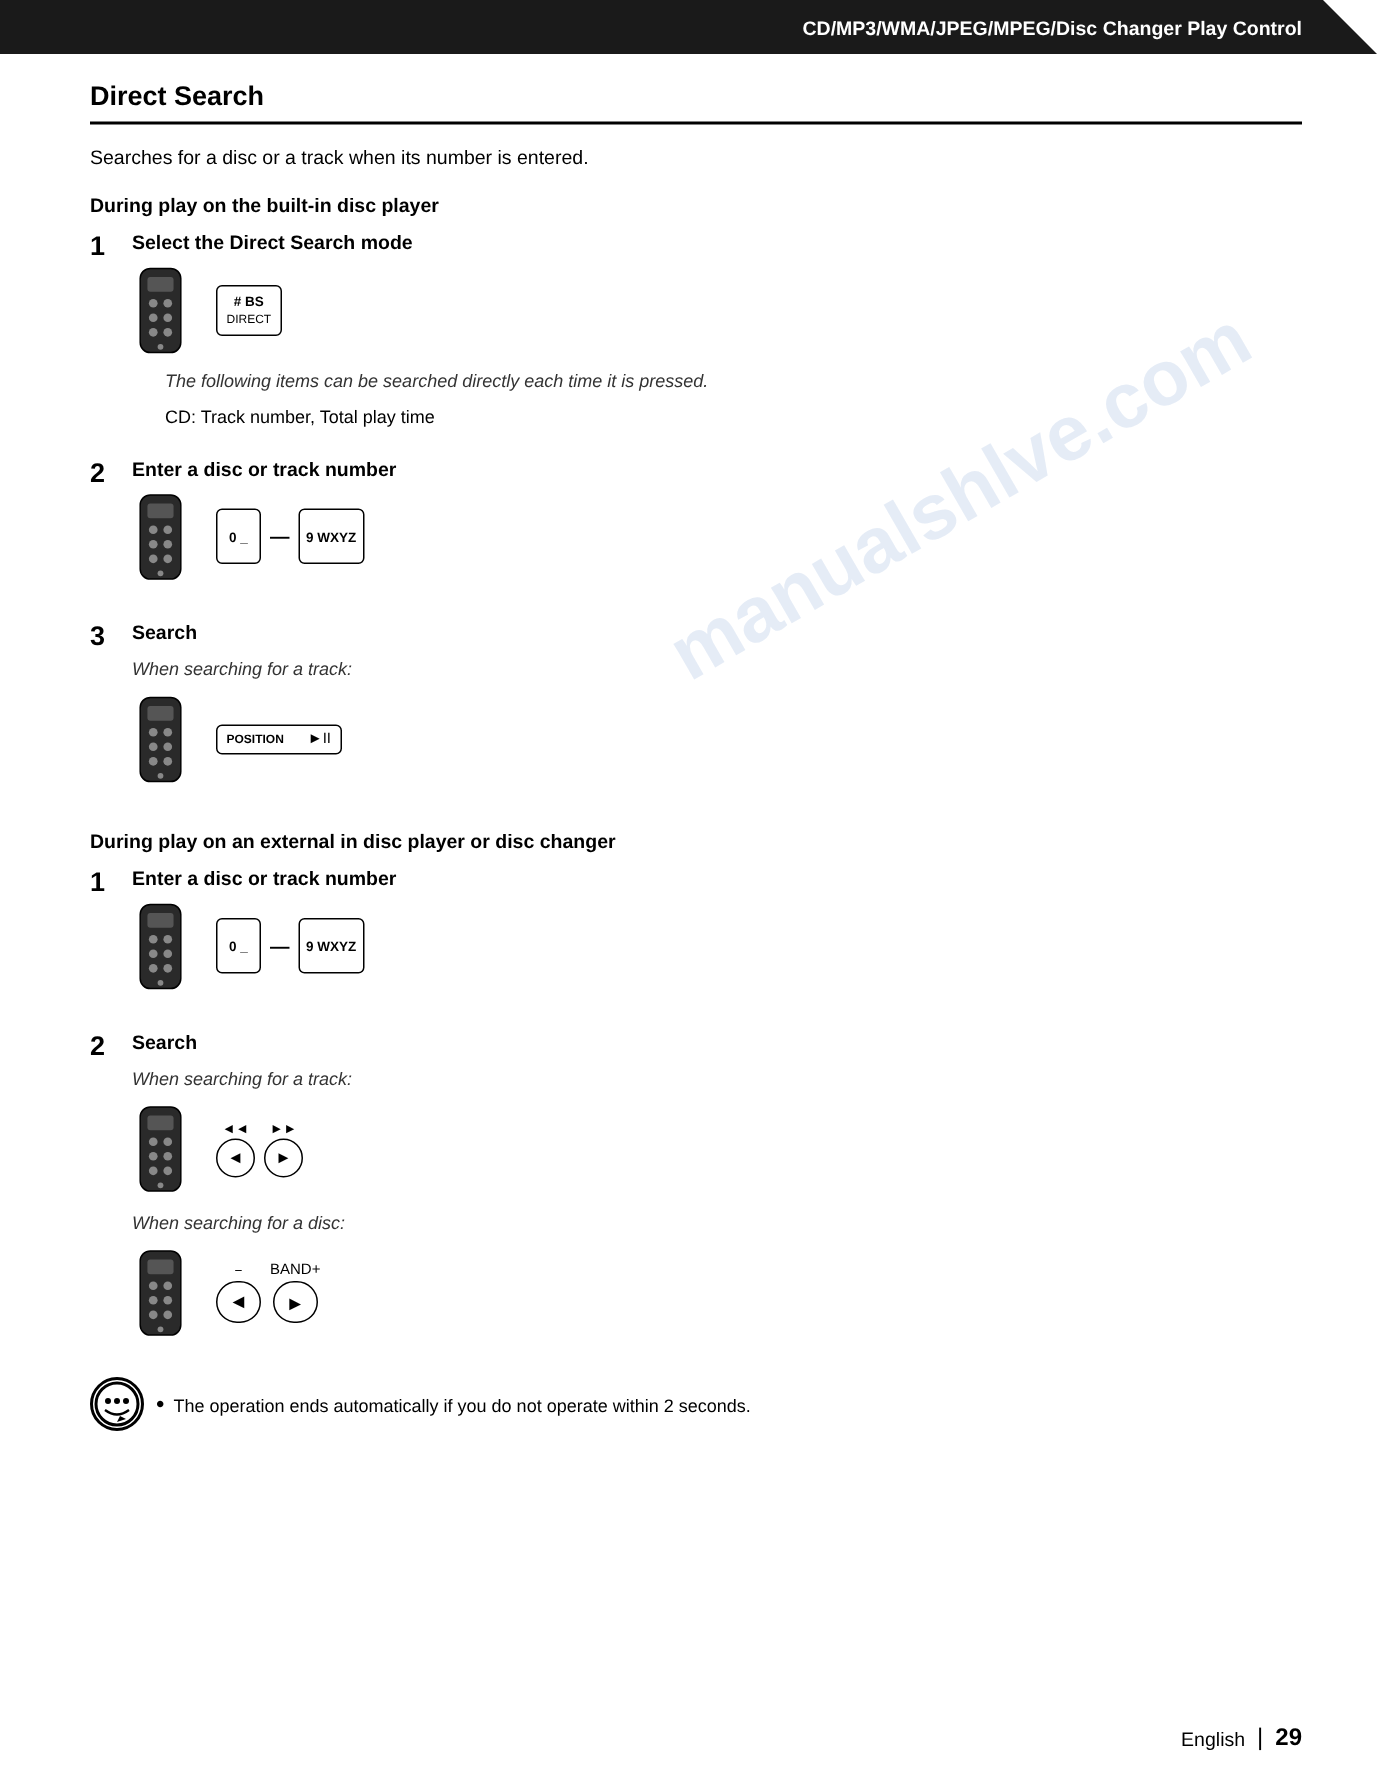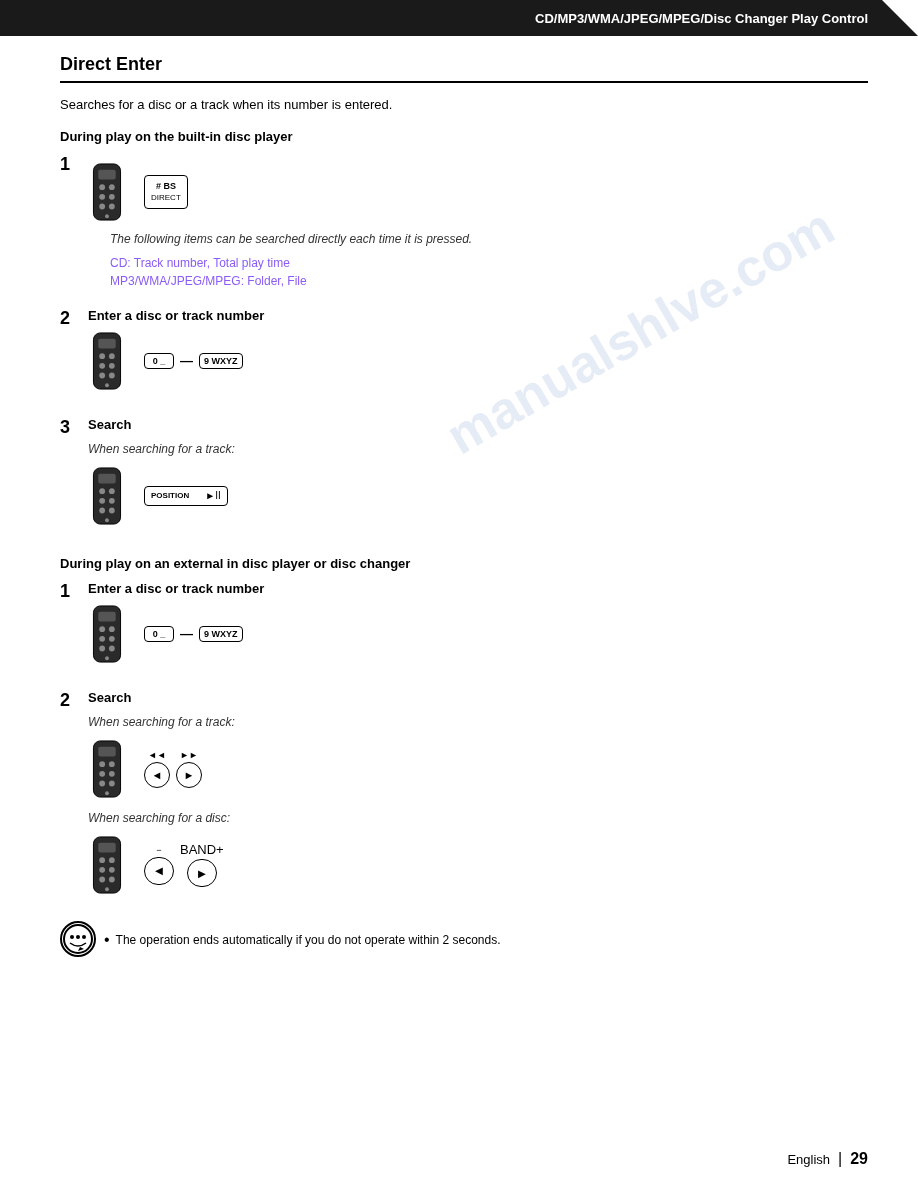--- a/index.html
+++ b/index.html
@@ -129,21 +129,21 @@
       font-weight: bold;
       min-width: 30px;
       height: 34px;
       background: #fff;
       white-space: nowrap;
     }
 
     .key-btn-small {
       font-size: 9px;
       padding: 1px 4px;
-      height: 16px;
+      height: 37px;
     }
 
     .arrow-text {
       font-size: 13px;
       font-weight: bold;
     }
 
     
     .round-btn {
       display: inline-flex;
@@ -180,21 +180,21 @@
       font-size: 12px;
       line-height: 1.5;
       margin-bottom: 6px;
       color: #333;
       font-style: italic;
     }
 
     .list-text {
       font-size: 12px;
       line-height: 1.5;
-      color: #8b5cf6;
+      color: #000000;
     }
 
     .note-row {
       display: flex;
       align-items: flex-start;
       gap: 8px;
       margin-top: 10px;
     }
 
     .note-icon {
@@ -289,29 +289,30 @@
   <div class="header-bar">
     <span class="header-title">CD/MP3/WMA/JPEG/MPEG/Disc Changer Play Control</span>
   </div>
 
   <div class="watermark">
     <span>manualshlve.com</span>
   </div>
 
   <div class="content">
 
-    <div class="section-title">Direct Enter</div>
+    <div class="section-title">Direct Search</div>
 
     <p class="intro-text">Searches for a disc or a track when its number is entered.</p>
 
     <p class="subsection-title">During play on the built-in disc player</p>
 
     <div class="step">
       <div class="step-number">1</div>
       <div class="step-content">
+        <div class="step-label">Select the Direct Search mode</div>
         <div class="step-row">
 
           <svg class="remote-icon" viewBox="0 0 38 62" fill="none" xmlns="http://www.w3.org/2000/svg">
             <rect x="5" y="2" width="28" height="58" rx="7" fill="#2a2a2a" stroke="#000" stroke-width="1"></rect>
             <rect x="10" y="8" width="18" height="10" rx="2" fill="#555"></rect>
             <circle cx="14" cy="26" r="3" fill="#888"></circle>
             <circle cx="24" cy="26" r="3" fill="#888"></circle>
             <circle cx="14" cy="36" r="3" fill="#888"></circle>
             <circle cx="24" cy="36" r="3" fill="#888"></circle>
             <circle cx="14" cy="46" r="3" fill="#888"></circle>
@@ -322,21 +323,20 @@
           <div class="btn-illustration">
             <div class="key-btn">
               <span style="font-size:9px; text-align:center; line-height:1.2;"># BS<br><span style="font-size:8px; font-weight:normal;">DIRECT</span></span>
             </div>
           </div>
         </div>
 
         <div class="sub-content">
           <p class="info-text">The following items can be searched directly each time it is pressed.</p>
           <p class="list-text">CD: Track number, Total play time</p>
-          <p class="list-text">MP3/WMA/JPEG/MPEG: Folder, File</p>
         </div>
       </div>
     </div>
 
     <div class="step">
       <div class="step-number">2</div>
       <div class="step-content">
         <div class="step-label">Enter a disc or track number</div>
         <div class="step-row">
           <svg class="remote-icon" viewBox="0 0 38 62" fill="none" xmlns="http://www.w3.org/2000/svg">
@@ -460,21 +460,21 @@
             </svg>
 
             <div class="btn-illustration">
               <div style="display:flex;flex-direction:column;align-items:center;gap:2px;">
                 <span style="font-size:9px;">−</span>
                 <div style="display:flex;align-items:center;border:1.5px solid #000;border-radius:14px;overflow:hidden;height:28px;">
                   <div style="width:28px;height:28px;display:flex;align-items:center;justify-content:center;font-size:13px;">◄</div>
                 </div>
               </div>
               <div style="display:flex;flex-direction:column;align-items:center;gap:2px;">
-                <span style="font-size:13px;">BAND+</span>
+                <span style="font-size:10px;">BAND+</span>
                 <div style="display:flex;align-items:center;border:1.5px solid #000;border-radius:14px;overflow:hidden;height:28px;">
                   <div style="width:28px;height:28px;display:flex;align-items:center;justify-content:center;font-size:13px;">►</div>
                 </div>
               </div>
             </div>
           </div>
         </div>
       </div>
     </div>
 

